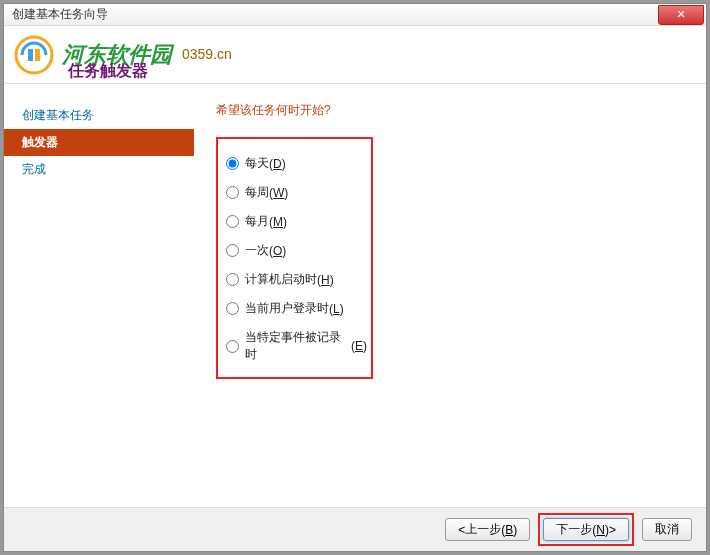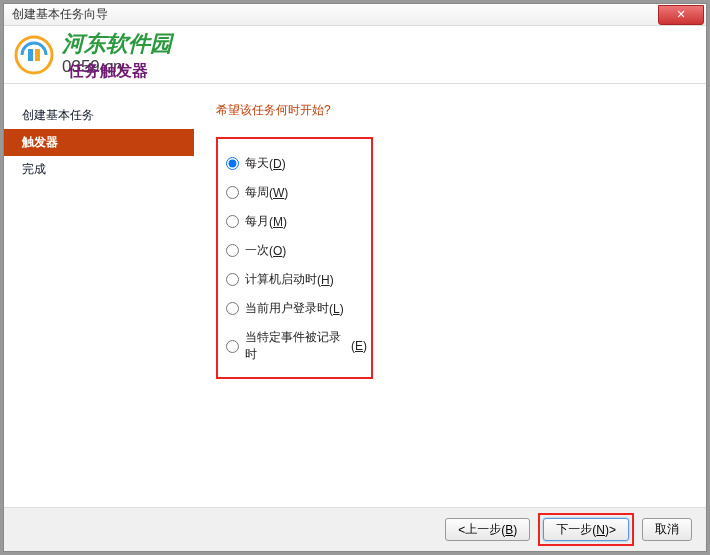--- a/index.html
+++ b/index.html
@@ -59,32 +59,33 @@
     }
     .logo-circle {
       width: 40px;
       height: 40px;
       position: relative;
       margin-right: 8px;
     }
     .logo-circle svg { width: 40px; height: 40px; }
     .header-text {
       display: flex;
-      flex-direction: column;
+      flex-direction: row;
+      gap: 10px;
     }
     .brand {
       color: #2b9a3f;
       font-size: 22px;
       font-weight: bold;
       font-style: italic;
       line-height: 1;
     }
     .brand-url {
-      color: #404040;
-      font-size: 17px;
+      color: #a16207;
+      font-size: 14px;
       margin-top: 2px;
     }
     .subtitle {
       position: absolute;
       left: 64px;
       top: 35px;
       font-size: 16px;
       color: #701a75;
       font-weight: bold;
     }
@@ -93,21 +94,21 @@
       display: flex;
       background: #fff;
     }
     .sidebar {
       width: 190px;
       padding-top: 18px;
     }
     .sidebar-item {
       padding: 5px 0 5px 18px;
       font-size: 12px;
-      color: #0f172a;
+      color: #0369a1;
       cursor: pointer;
     }
     .sidebar-item.selected {
       background: #c2410c;
       color: #fff;
       font-weight: bold;
     }
     .content {
       flex: 1;
       padding-top: 18px;

